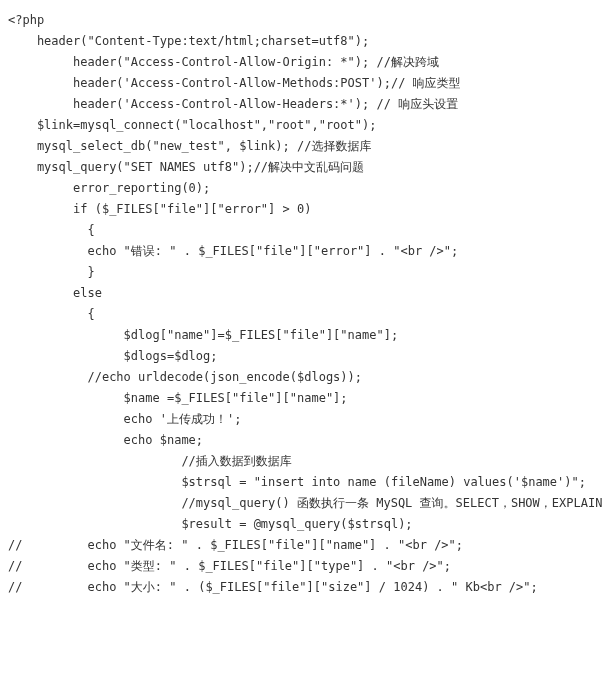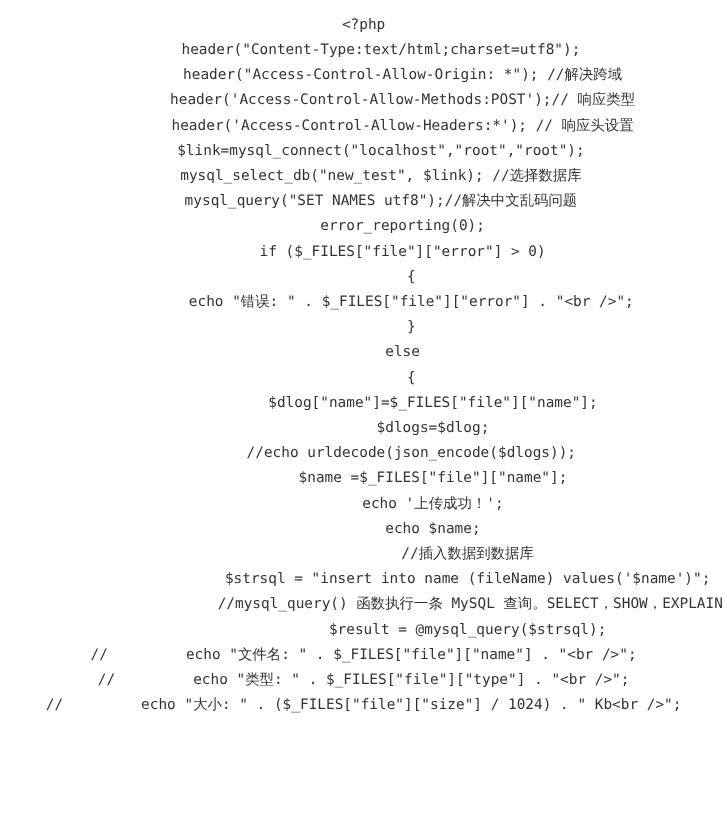--- a/index.html
+++ b/index.html
@@ -7,21 +7,20 @@
     padding: 0;
     background: #fff;
     font-family: "SimSun", "宋体", "Microsoft YaHei", monospace;
     font-size: 12px;
     line-height: 21px;
     color: #333;
   }
   .code {
     padding: 10px 8px;
     white-space: pre;
-    text-align: center;
   }
 </style>
 </head>
 <body>
 
 <div class="code" id="code-container">&lt;?php
     header("Content-Type:text/html;charset=utf8");
          header("Access-Control-Allow-Origin: *"); //解决跨域
          header('Access-Control-Allow-Methods:POST');// 响应类型
          header('Access-Control-Allow-Headers:*'); // 响应头设置

